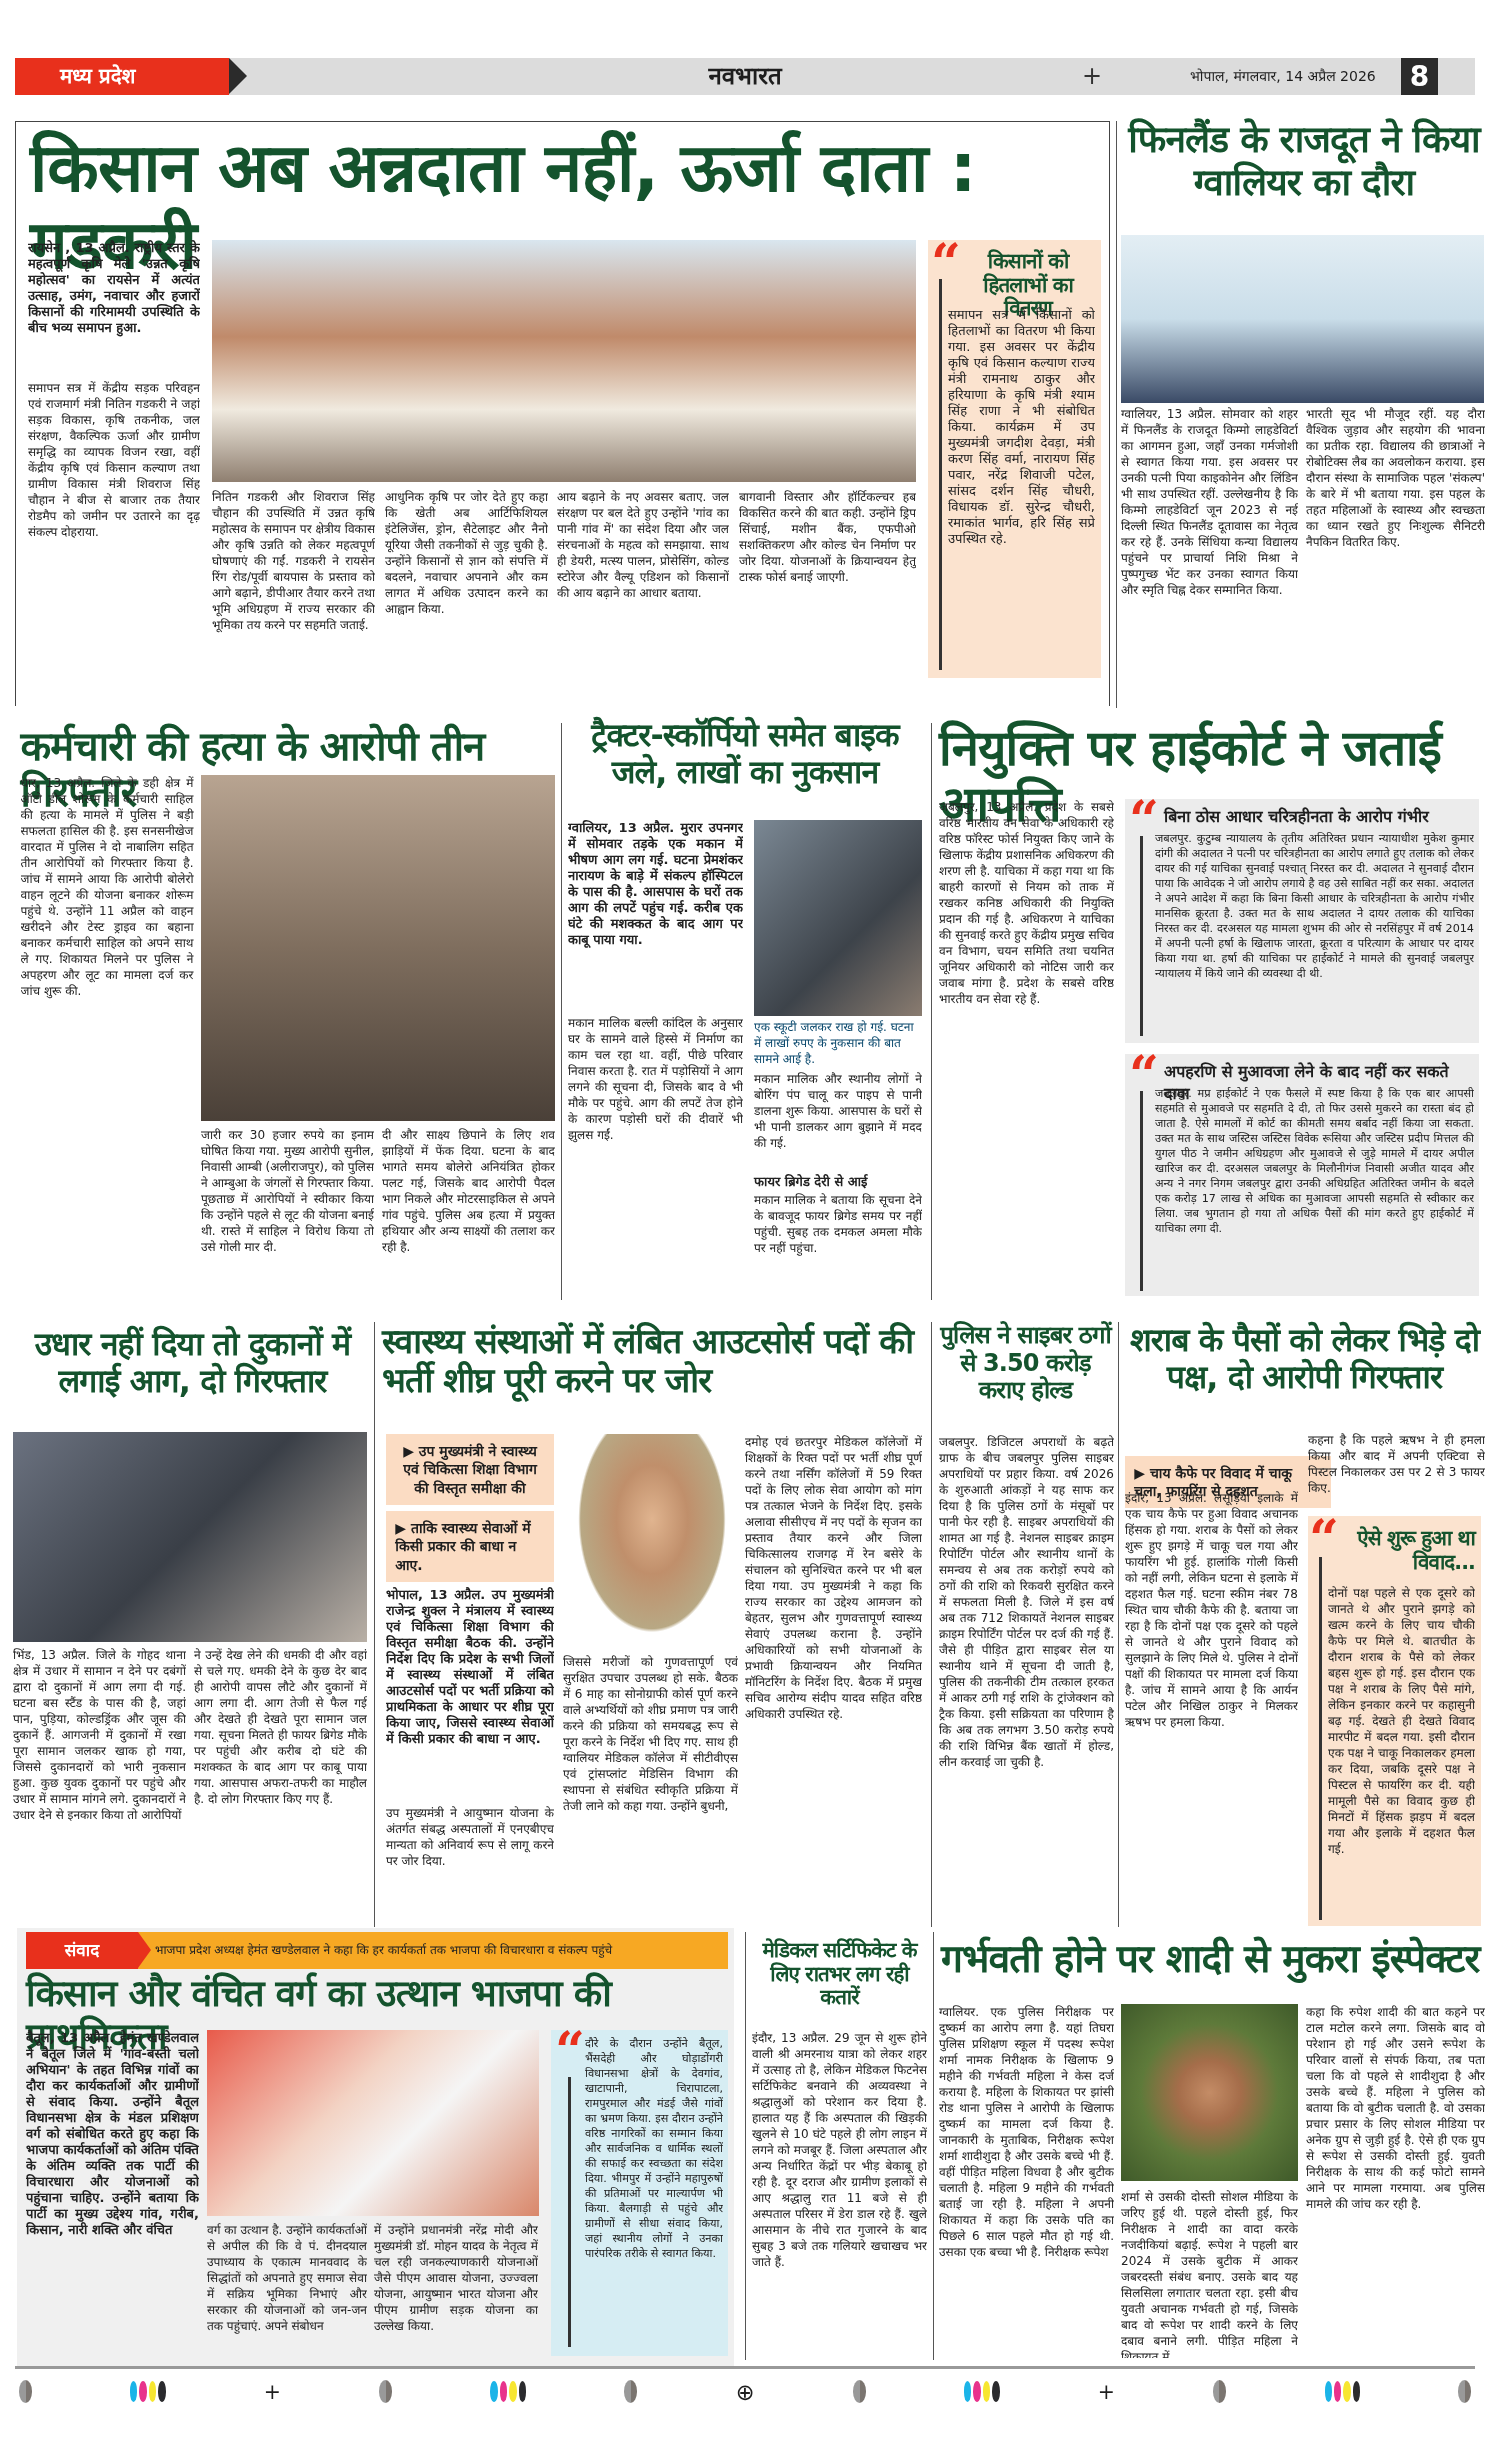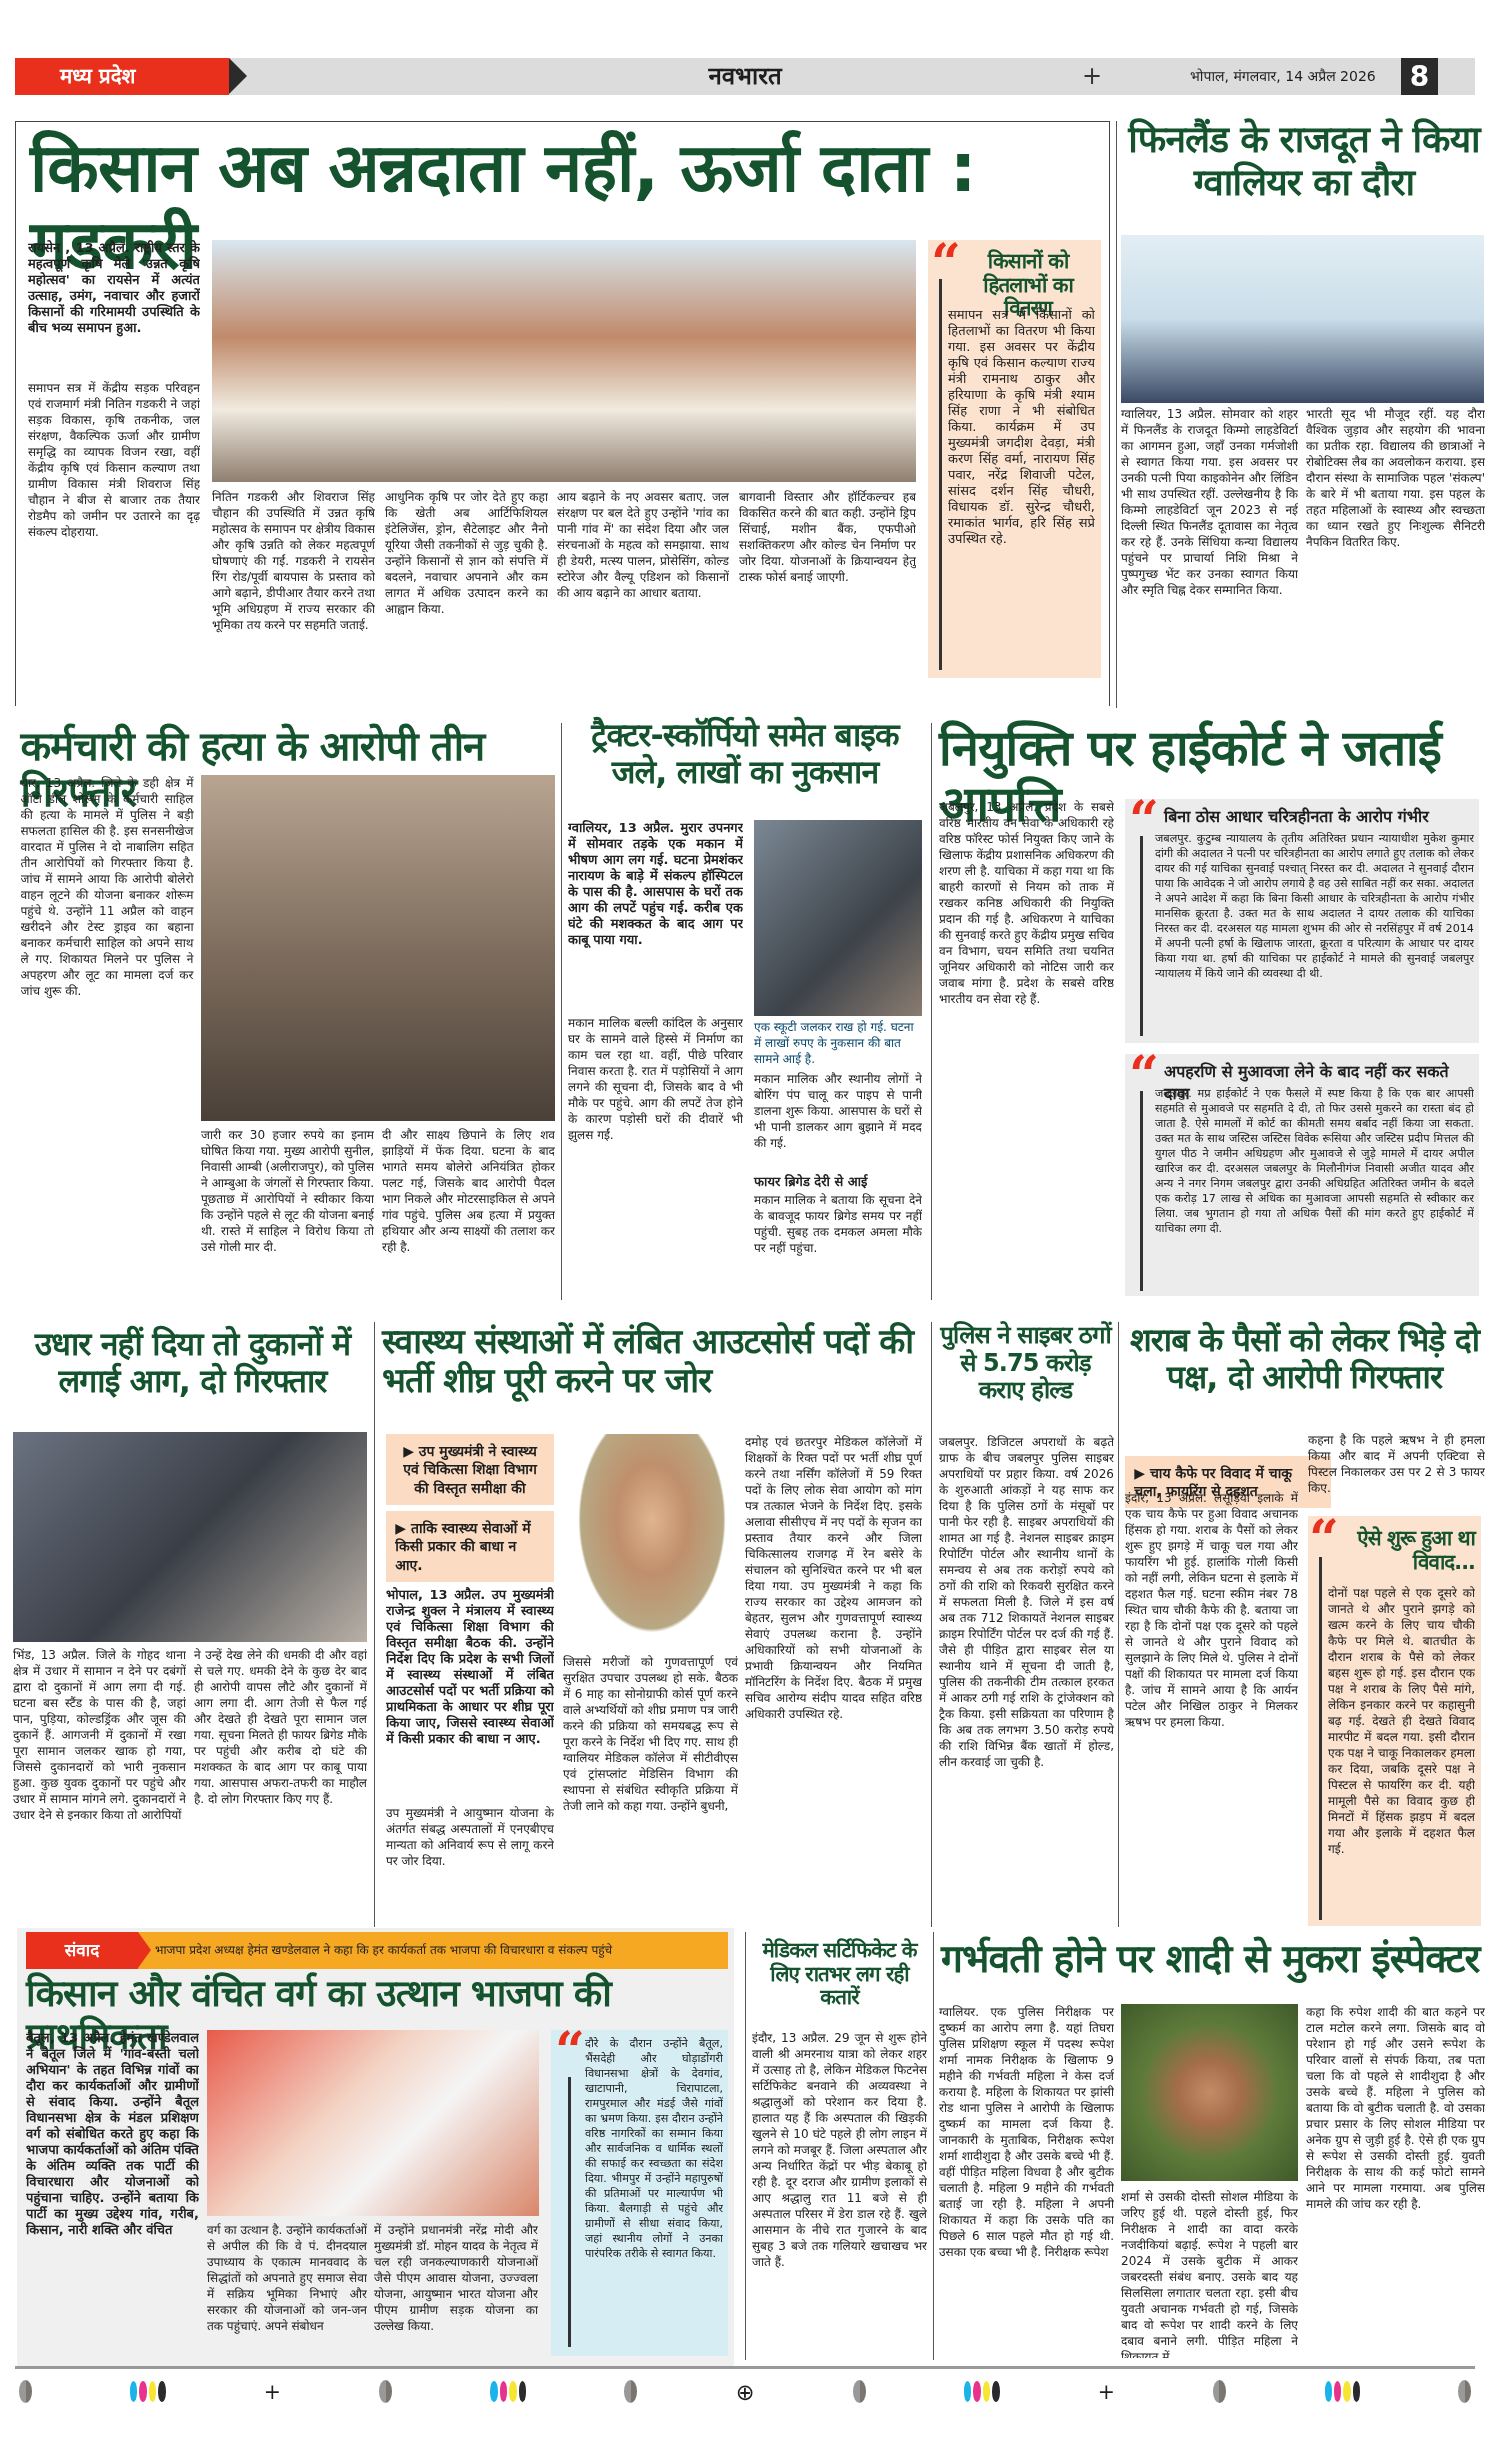--- a/index.html
+++ b/index.html
@@ -98,21 +98,21 @@
 
 <div class="abs hl" style="left:382px;top:1322px;width:540px;font-size:34px;">स्वास्थ्य संस्थाओं में लंबित आउटसोर्स पदों की भर्ती शीघ्र पूरी करने पर जोर</div>
 <div class="abs bullet-box" style="left:386px;top:1434px;width:168px;height:71px;text-align:center;">▶ <span>उप मुख्यमंत्री ने स्वास्थ्य एवं चिकित्सा शिक्षा विभाग की विस्तृत समीक्षा की</span></div>
 <div class="abs bullet-box" style="left:386px;top:1511px;width:168px;height:71px;">▶ <span>ताकि स्वास्थ्य सेवाओं में किसी प्रकार की बाधा न आए.</span></div>
 <div class="abs body-text" style="left:386px;top:1587px;width:168px;height:214px;font-weight:bold;font-size:13px;">भोपाल, 13 अप्रैल. उप मुख्यमंत्री राजेन्द्र शुक्ल ने मंत्रालय में स्वास्थ्य एवं चिकित्सा शिक्षा विभाग की विस्तृत समीक्षा बैठक की. उन्होंने निर्देश दिए कि प्रदेश के सभी जिलों में स्वास्थ्य संस्थाओं में लंबित आउटसोर्स पदों पर भर्ती प्रक्रिया को प्राथमिकता के आधार पर शीघ्र पूरा किया जाए, जिससे स्वास्थ्य सेवाओं में किसी प्रकार की बाधा न आए.</div>
 <div class="abs body-text" style="left:386px;top:1805px;width:168px;height:121px;">उप मुख्यमंत्री ने आयुष्मान योजना के अंतर्गत संबद्ध अस्पतालों में एनएबीएच मान्यता को अनिवार्य रूप से लागू करने पर जोर दिया.</div>
 <div class="abs photo" style="left:568px;top:1434px;width:168px;height:214px;background:radial-gradient(ellipse at 50% 40%,#e0b48f 0%,#c08f6b 30%,#b8a884 60%,#ffffff 62%);"></div>
 <div class="abs body-text" style="left:563px;top:1654px;width:175px;height:272px;">जिससे मरीजों को गुणवत्तापूर्ण एवं सुरक्षित उपचार उपलब्ध हो सके. बैठक में 6 माह का सोनोग्राफी कोर्स पूर्ण करने वाले अभ्यर्थियों को शीघ्र प्रमाण पत्र जारी करने की प्रक्रिया को समयबद्ध रूप से पूरा करने के निर्देश भी दिए गए. साथ ही ग्वालियर मेडिकल कॉलेज में सीटीवीएस एवं ट्रांसप्लांट मेडिसिन विभाग की स्थापना से संबंधित स्वीकृति प्रक्रिया में तेजी लाने को कहा गया. उन्होंने बुधनी,</div>
 <div class="abs body-text" style="left:745px;top:1434px;width:177px;height:492px;">दमोह एवं छतरपुर मेडिकल कॉलेजों में शिक्षकों के रिक्त पदों पर भर्ती शीघ्र पूर्ण करने तथा नर्सिंग कॉलेजों में 59 रिक्त पदों के लिए लोक सेवा आयोग को मांग पत्र तत्काल भेजने के निर्देश दिए. इसके अलावा सीसीएच में नए पदों के सृजन का प्रस्ताव तैयार करने और जिला चिकित्सालय राजगढ़ में रेन बसेरे के संचालन को सुनिश्चित करने पर भी बल दिया गया. उप मुख्यमंत्री ने कहा कि राज्य सरकार का उद्देश्य आमजन को बेहतर, सुलभ और गुणवत्तापूर्ण स्वास्थ्य सेवाएं उपलब्ध कराना है. उन्होंने अधिकारियों को सभी योजनाओं के प्रभावी क्रियान्वयन और नियमित मॉनिटरिंग के निर्देश दिए. बैठक में प्रमुख सचिव आरोग्य संदीप यादव सहित वरिष्ठ अधिकारी उपस्थित रहे.</div>
 
-<div class="abs hl" style="left:939px;top:1322px;width:173px;font-size:24px;text-align:center;">पुलिस ने साइबर ठगों से 5.75 करोड़ कराए होल्ड</div>
+<div class="abs hl" style="left:939px;top:1322px;width:173px;font-size:24px;text-align:center;">पुलिस ने साइबर ठगों से 3.50 करोड़ कराए होल्ड</div>
 <div class="abs body-text" style="left:939px;top:1434px;width:175px;height:492px;">जबलपुर. डिजिटल अपराधों के बढ़ते ग्राफ के बीच जबलपुर पुलिस साइबर अपराधियों पर प्रहार किया. वर्ष 2026 के शुरुआती आंकड़ों ने यह साफ कर दिया है कि पुलिस ठगों के मंसूबों पर पानी फेर रही है. साइबर अपराधियों की शामत आ गई है. नेशनल साइबर क्राइम रिपोर्टिंग पोर्टल और स्थानीय थानों के समन्वय से अब तक करोड़ों रुपये को ठगों की राशि को रिकवरी सुरक्षित करने में सफलता मिली है. जिले में इस वर्ष अब तक 712 शिकायतें नेशनल साइबर क्राइम रिपोर्टिंग पोर्टल पर दर्ज की गई हैं. जैसे ही पीड़ित द्वारा साइबर सेल या स्थानीय थाने में सूचना दी जाती है, पुलिस की तकनीकी टीम तत्काल हरकत में आकर ठगी गई राशि के ट्रांजेक्शन को ट्रैक किया. इसी सक्रियता का परिणाम है कि अब तक लगभग 3.50 करोड़ रुपये की राशि विभिन्न बैंक खातों में होल्ड, लीन करवाई जा चुकी है.</div>
 
 <div class="abs hl" style="left:1125px;top:1322px;width:359px;font-size:32px;text-align:center;">शराब के पैसों को लेकर भिड़े दो पक्ष, दो आरोपी गिरफ्तार</div>
 <div class="abs bullet-box" style="left:1125px;top:1432px;width:206px;height:52px;margin-top:24px;">▶ <span>चाय कैफे पर विवाद में चाकू चला, फायरिंग से दहशत</span></div>
 <div class="abs body-text" style="left:1125px;top:1490px;width:173px;height:436px;">इंदौर, 13 अप्रैल. लसूड़िया इलाके में एक चाय कैफे पर हुआ विवाद अचानक हिंसक हो गया. शराब के पैसों को लेकर शुरू हुए झगड़े में चाकू चल गया और फायरिंग भी हुई. हालांकि गोली किसी को नहीं लगी, लेकिन घटना से इलाके में दहशत फैल गई. घटना स्कीम नंबर 78 स्थित चाय चौकी कैफे की है. बताया जा रहा है कि दोनों पक्ष एक दूसरे को पहले से जानते थे और पुराने विवाद को सुलझाने के लिए मिले थे. पुलिस ने दोनों पक्षों की शिकायत पर मामला दर्ज किया है. जांच में सामने आया है कि आर्यन पटेल और निखिल ठाकुर ने मिलकर ऋषभ पर हमला किया.</div>
 <div class="abs body-text" style="left:1308px;top:1432px;width:177px;height:75px;">कहना है कि पहले ऋषभ ने ही हमला किया और बाद में अपनी एक्टिवा से पिस्टल निकालकर उस पर 2 से 3 फायर किए.</div>
 <div class="abs box-peach" style="left:1308px;top:1516px;width:173px;height:410px;"></div>
 <div class="abs quote-mark" style="left:1309px;top:1520px;">“</div>
 <div class="abs vline" style="left:1319px;top:1557px;height:363px;"></div>
 <div class="abs hl" style="left:1337px;top:1527px;width:138px;font-size:20.5px;text-align:right;">ऐसे शुरू हुआ था विवाद...</div>

